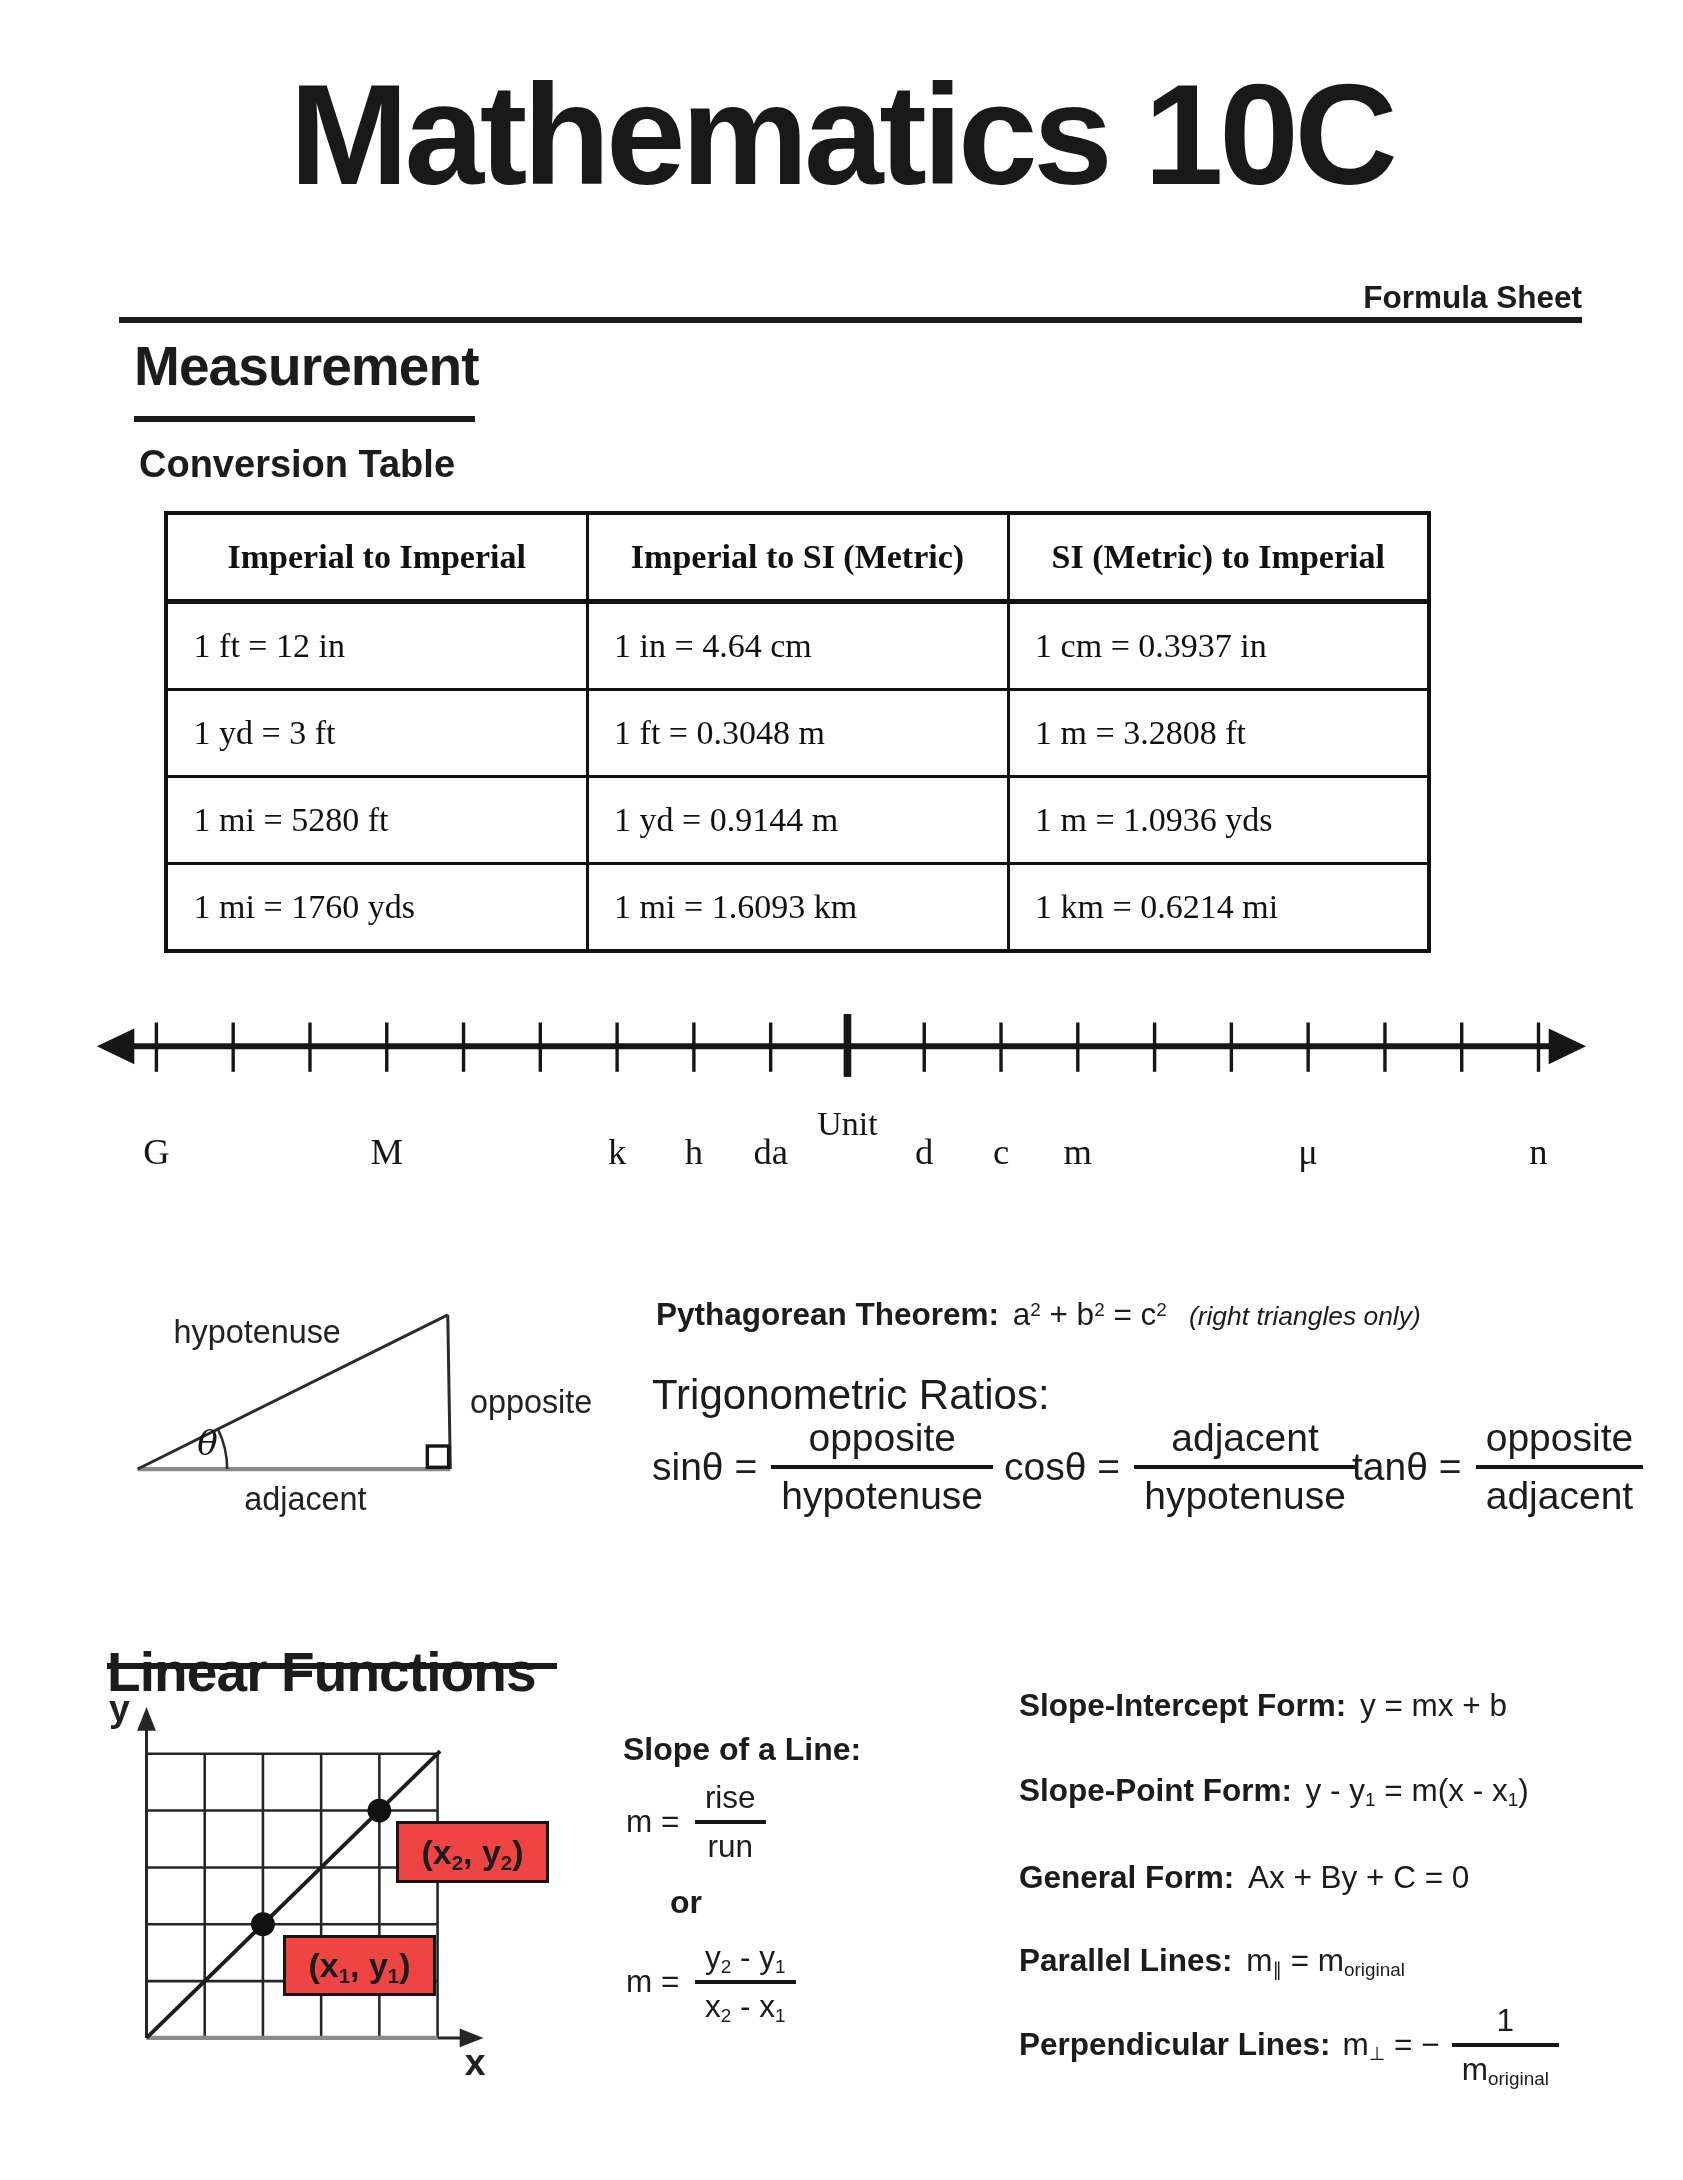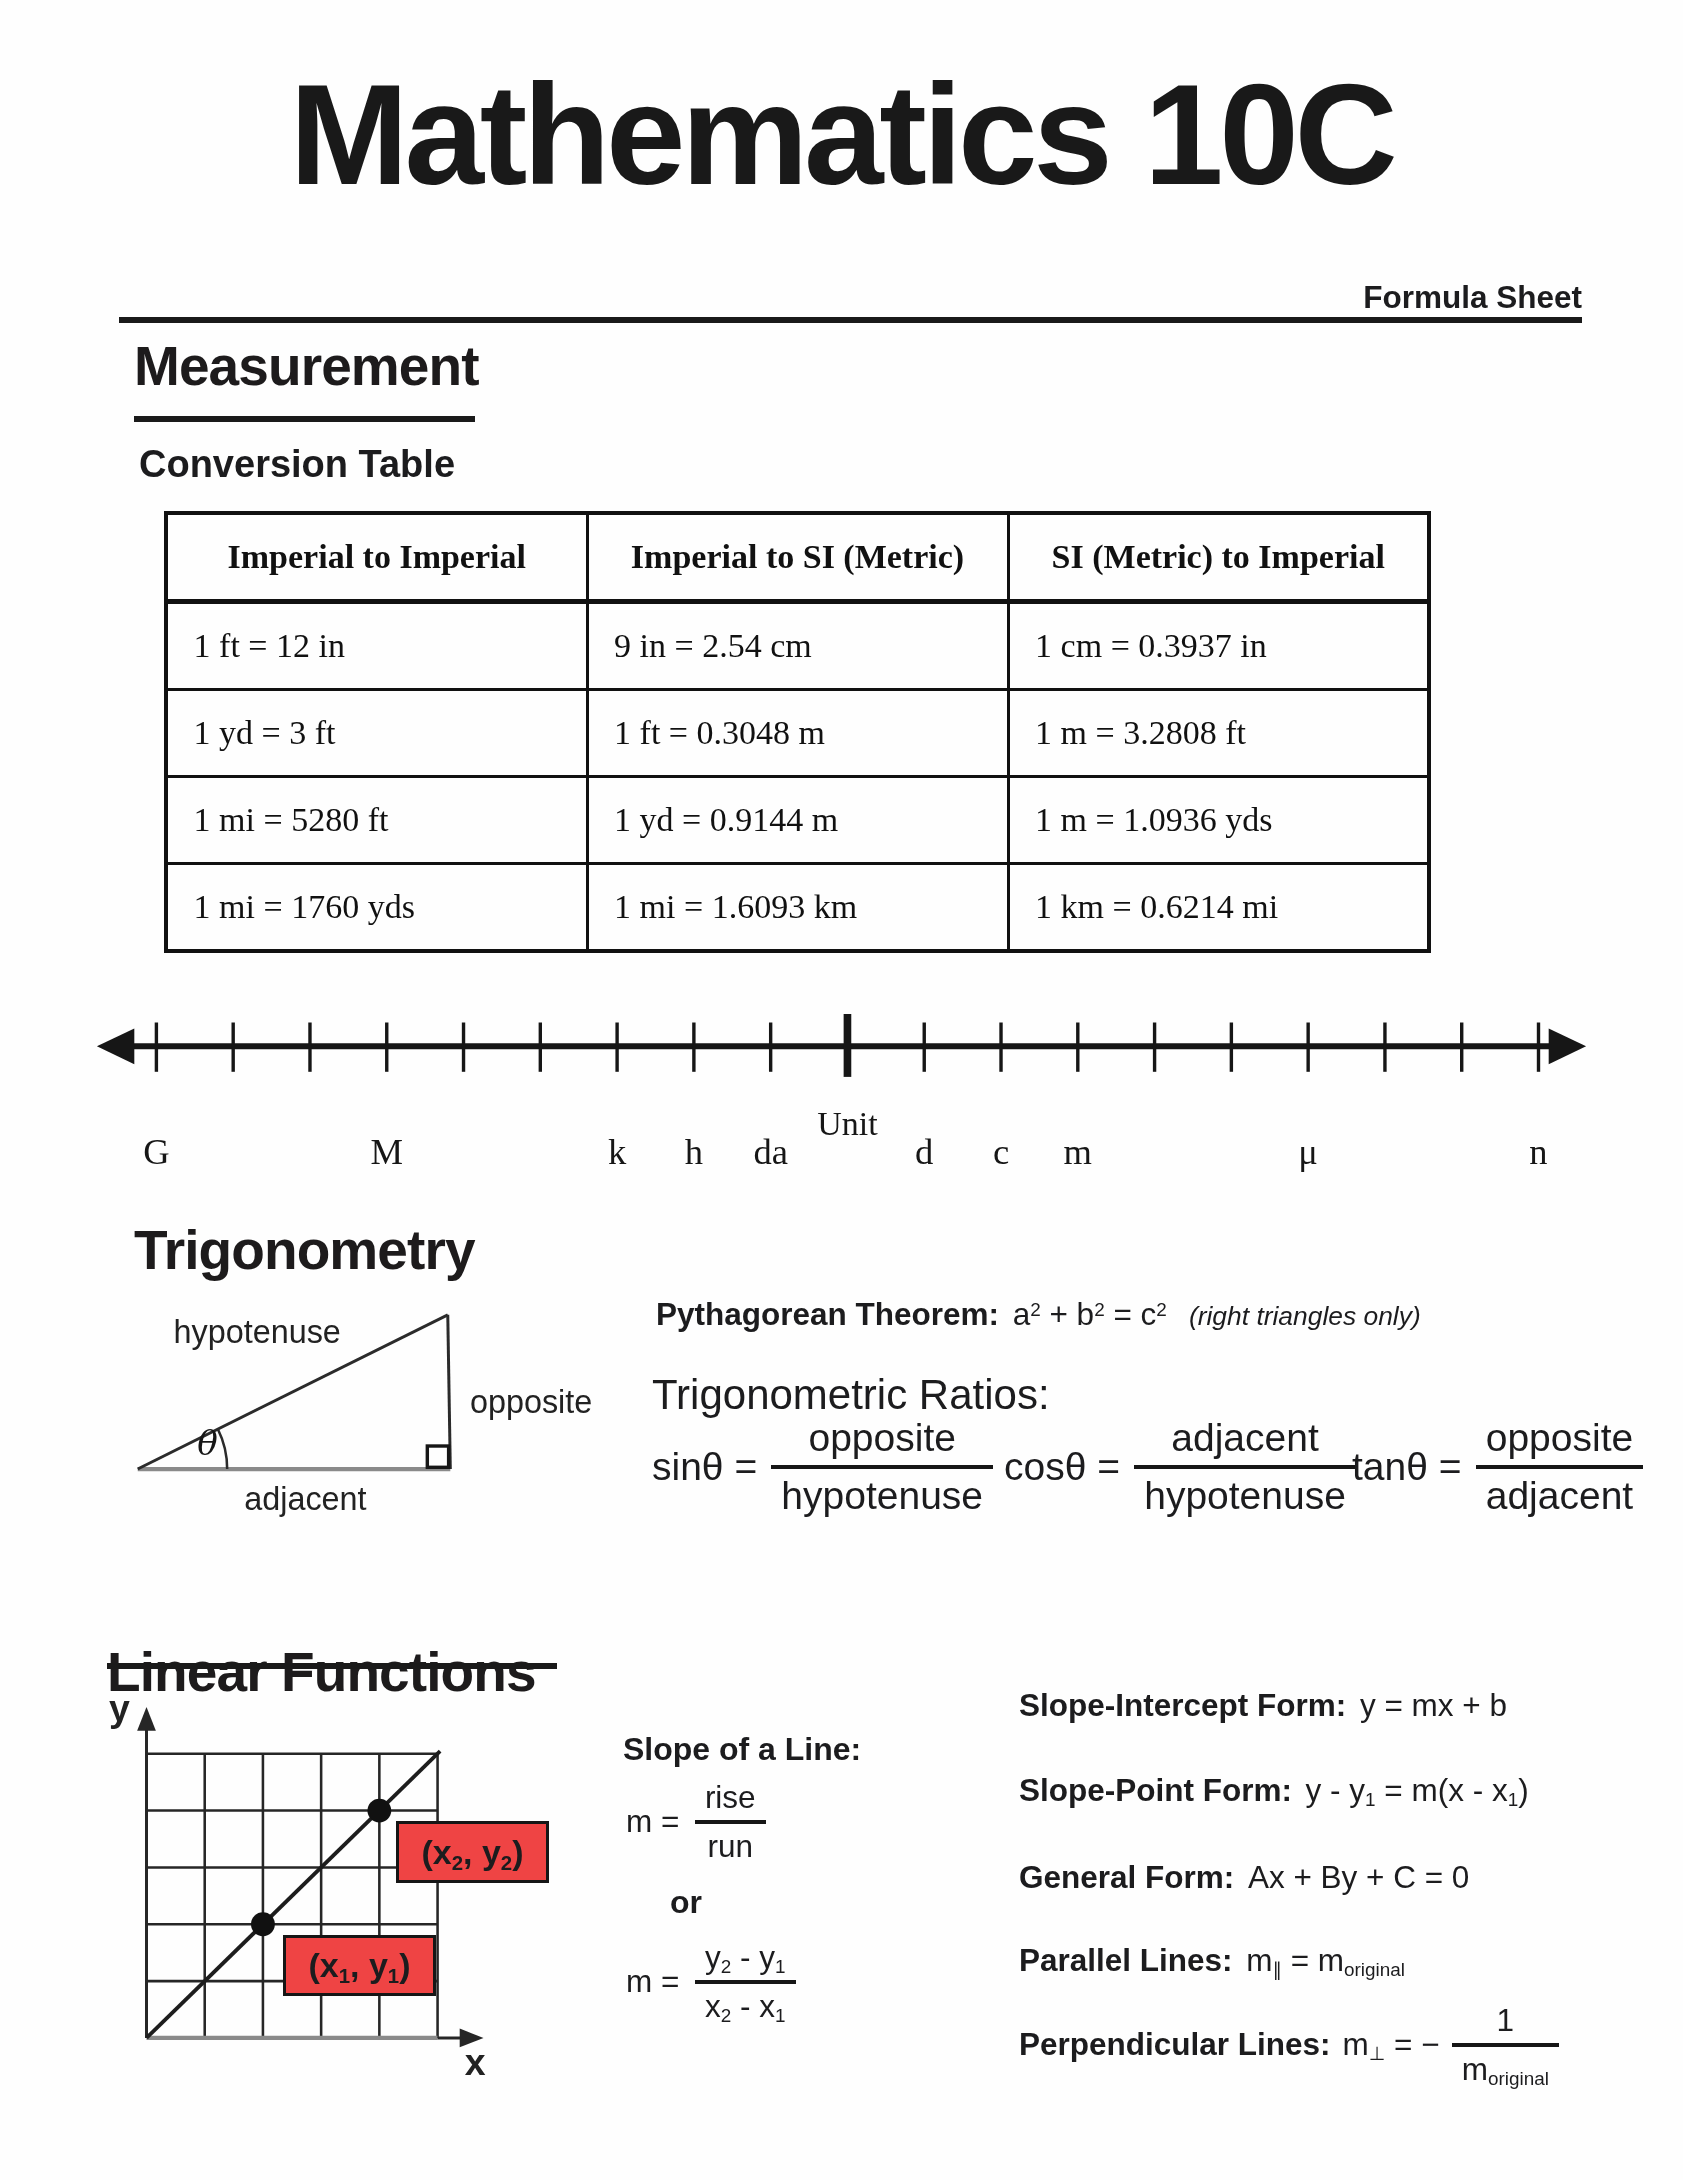--- a/index.html
+++ b/index.html
@@ -89,21 +89,21 @@
     <thead>
       <tr>
         <th>Imperial to Imperial</th>
         <th>Imperial to SI (Metric)</th>
         <th>SI (Metric) to Imperial</th>
       </tr>
     </thead>
     <tbody>
       <tr>
         <td>1 ft = 12 in</td>
-        <td>9 in = 2.54 cm</td>
+        <td>1 in = 4.64 cm</td>
         <td>1 cm = 0.3937 in</td>
       </tr>
       <tr>
         <td>1 yd = 3 ft</td>
         <td>1 ft = 0.3048 m</td>
         <td>1 m = 3.2808 ft</td>
       </tr>
       <tr>
         <td>1 mi = 5280 ft</td>
         <td>1 yd = 0.9144 m</td>
@@ -146,21 +146,20 @@
       <text x="814.3333333333334" y="216" text-anchor="middle" class="nl-label">h</text>
       <text x="904.6666666666666" y="216" text-anchor="middle" class="nl-label">da</text>
       <text x="995" y="182" text-anchor="middle" class="nl-unit-label">Unit</text>
       <text x="1085.3333333333335" y="216" text-anchor="middle" class="nl-label">d</text>
       <text x="1175.6666666666665" y="216" text-anchor="middle" class="nl-label">c</text>
       <text x="1266" y="216" text-anchor="middle" class="nl-label">m</text>
       <text x="1537" y="216" text-anchor="middle" class="nl-label">μ</text>
       <text x="1808" y="216" text-anchor="middle" class="nl-label">n</text>
     </svg>
 
-  <div class="abs section-h" id="h-trig">Trigonometry</div>
 
   <svg class="abs" id="triangle-svg" style="left:119px;top:1295px;" width="494" height="239" viewBox="0 0 580 280">
     <line x1="22" y1="204" x2="389" y2="204" stroke="#8a8a8a" stroke-width="5"></line>
     <line x1="22" y1="204" x2="386" y2="23" stroke="#2b2b2b" stroke-width="3.5"></line>
     <line x1="386" y1="23" x2="389" y2="204" stroke="#2b2b2b" stroke-width="3.5"></line>
     <rect x="362" y="177" width="25" height="25" fill="none" stroke="#161616" stroke-width="4"></rect>
     <path d="M 127 204 A 105 105 0 0 0 116 157" fill="none" stroke="#2b2b2b" stroke-width="3"></path>
     <text x="104" y="188" text-anchor="middle" class="theta">θ</text>
     <text x="64" y="56" class="diagram-label">hypotenuse</text>
     <text x="412" y="138" class="diagram-label">opposite</text>

